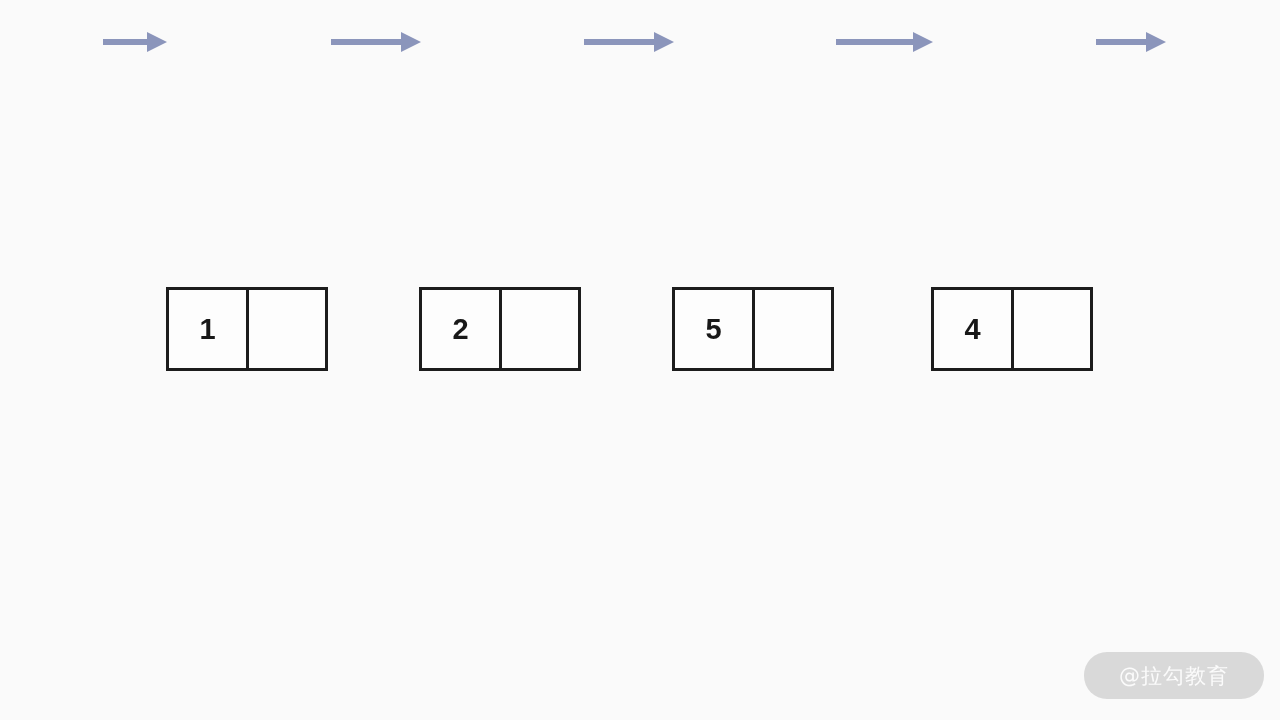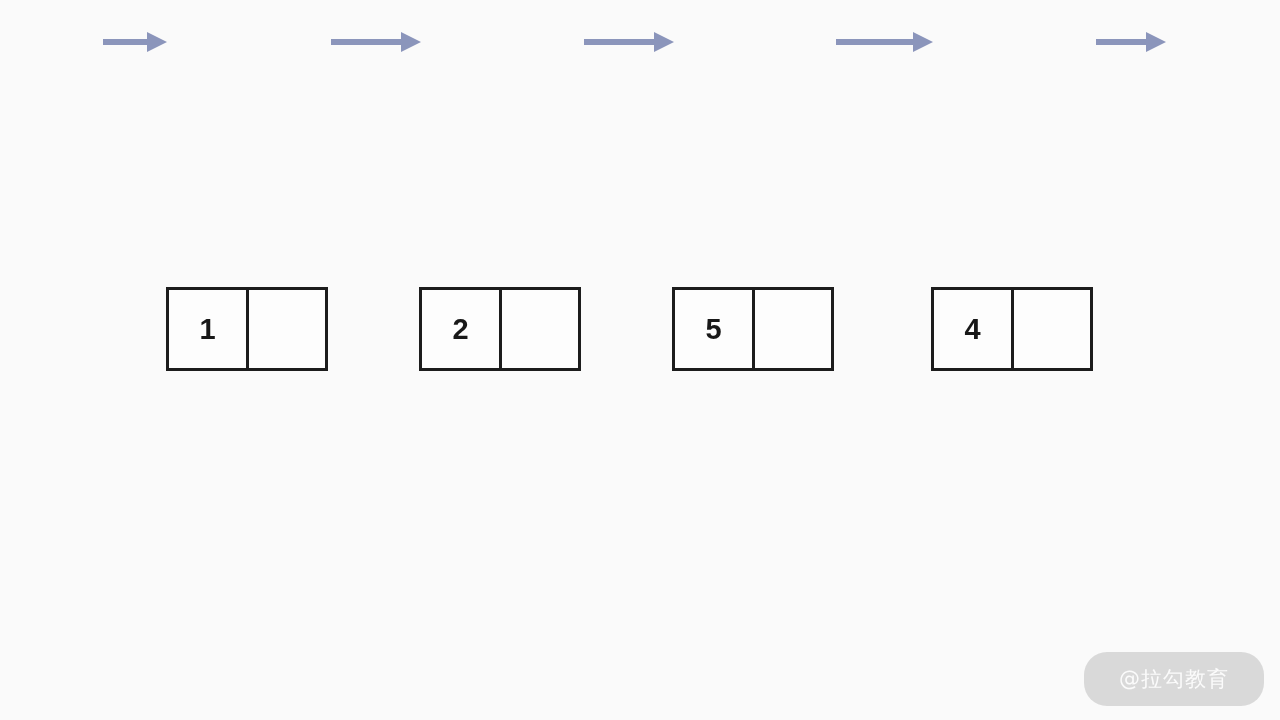--- a/index.html
+++ b/index.html
@@ -74,21 +74,21 @@
     display: block;
     overflow: visible;
   }
 
   
   .watermark {
     position: absolute;
     left: 1084px;
     top: 652px;
     width: 180px;
-    height: 54px;
+    height: 47px;
     border-radius: 23px;
     background: #d9d9d9;
     display: flex;
     align-items: center;
     justify-content: center;
   }
   .watermark-text {
     color: #fbfbfb;
     font-size: 21px;
     letter-spacing: 1px;

